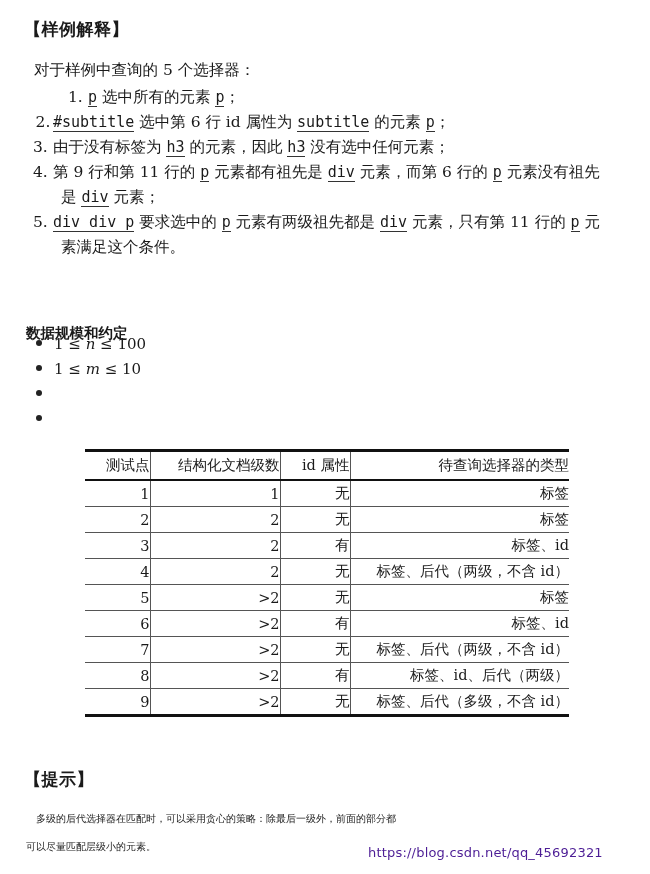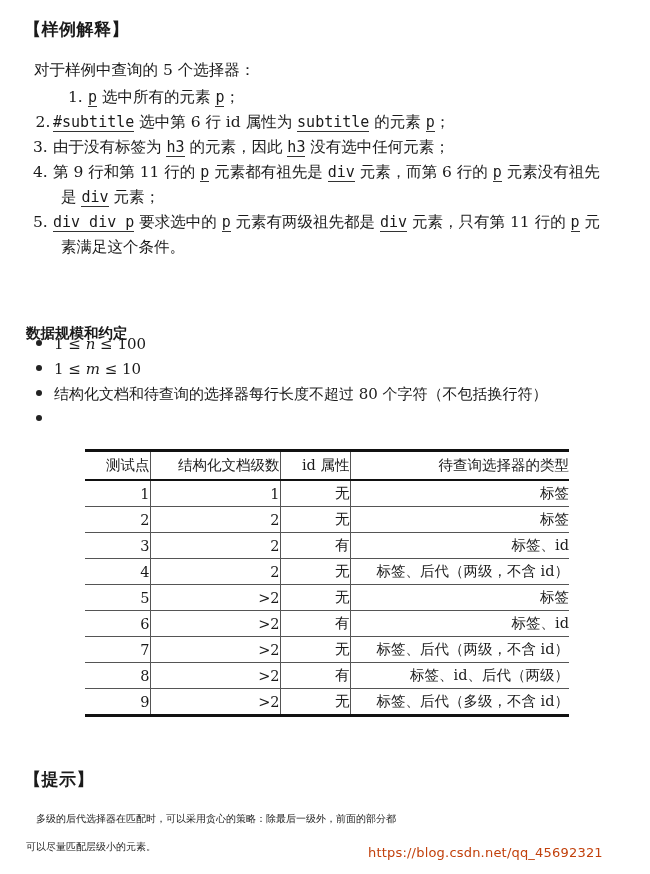--- a/index.html
+++ b/index.html
@@ -43,21 +43,21 @@
     border-left: 1px solid #555; border-bottom: 1px solid #555;
     white-space: nowrap;
   }
   table.data th:first-child, table.data td:first-child { border-left: none; }
   table.data thead th { border-bottom: 2px solid #111; height: 27px; }
   table.data tbody tr:last-child td { border-bottom: none; }
   .hint-text { position: absolute; left: 26px; font-size: 10px; line-height: 22px; white-space: nowrap; }
   .watermark {
     position: absolute; left: 368px; top: 845px;
     font-family: "DejaVu Sans", "Liberation Sans", sans-serif;
-    font-size: 13px; color: #c2410c; letter-spacing: 0.2px;
+    font-size: 13px; color: #4c1d95; letter-spacing: 0.2px;
   }
 </style>
 </head>
 <body>
 
 <div class="h-bracket" style="top:18px;">【样例解释】</div>
 <div class="para" style="left:34px; top:59px;">对于样例中查询的 5 个选择器：</div>
 
 <div id="ol">
     <div class="ol-item" style="top: 86px; margin-left: 35px;"><span class="ol-num">1.</span><span class="code">p</span><span> 选中所有的元素 </span><span class="code">p</span><span>；</span></div>
@@ -66,21 +66,21 @@
     <div class="ol-item" style="top: 161px;"><span class="ol-num">4.</span><span>第 9 行和第 11 行的 </span><span class="code">p</span><span> 元素都有祖先是 </span><span class="code">div</span><span> 元素，而第 6 行的 </span><span class="code">p</span><span> 元素没有祖先</span></div>
     <div class="cont" style="top: 186px;"><span>是 </span><span class="code">div</span><span> 元素；</span></div>
     <div class="ol-item" style="top: 211px;"><span class="ol-num">5.</span><span class="code">div div p</span><span> 要求选中的 </span><span class="code">p</span><span> 元素有两级祖先都是 </span><span class="code">div</span><span> 元素，只有第 11 行的 </span><span class="code">p</span><span> 元</span></div>
     <div class="cont" style="top: 236px;"><span>素满足这个条件。</span></div>
   </div>
 
 <div class="sub-head">数据规模和约定</div>
 <div id="bullets">
     <div class="bullet" style="top: 333px;"><span class="dot"></span><span>1 ≤ </span><i>n</i><span> ≤ 100</span></div>
     <div class="bullet" style="top: 358px;"><span class="dot"></span><span>1 ≤ </span><i>m</i><span> ≤ 10</span></div>
-    <div class="bullet" style="top: 383px;"><span class="dot"></span><span>结构化文档和待查询的选择器每行长度不超过 80 个字符（不包括换行符）</span></div>
+    <div class="bullet" style="top: 383px;"><span class="dot"></span></div>
     <div class="bullet" style="top: 408px;"><span class="dot"></span></div>
   </div>
 
 <table class="data">
   <colgroup>
       <col style="width:65px">
       <col style="width:130px">
       <col style="width:70px">
       <col style="width:219px">
     </colgroup>

